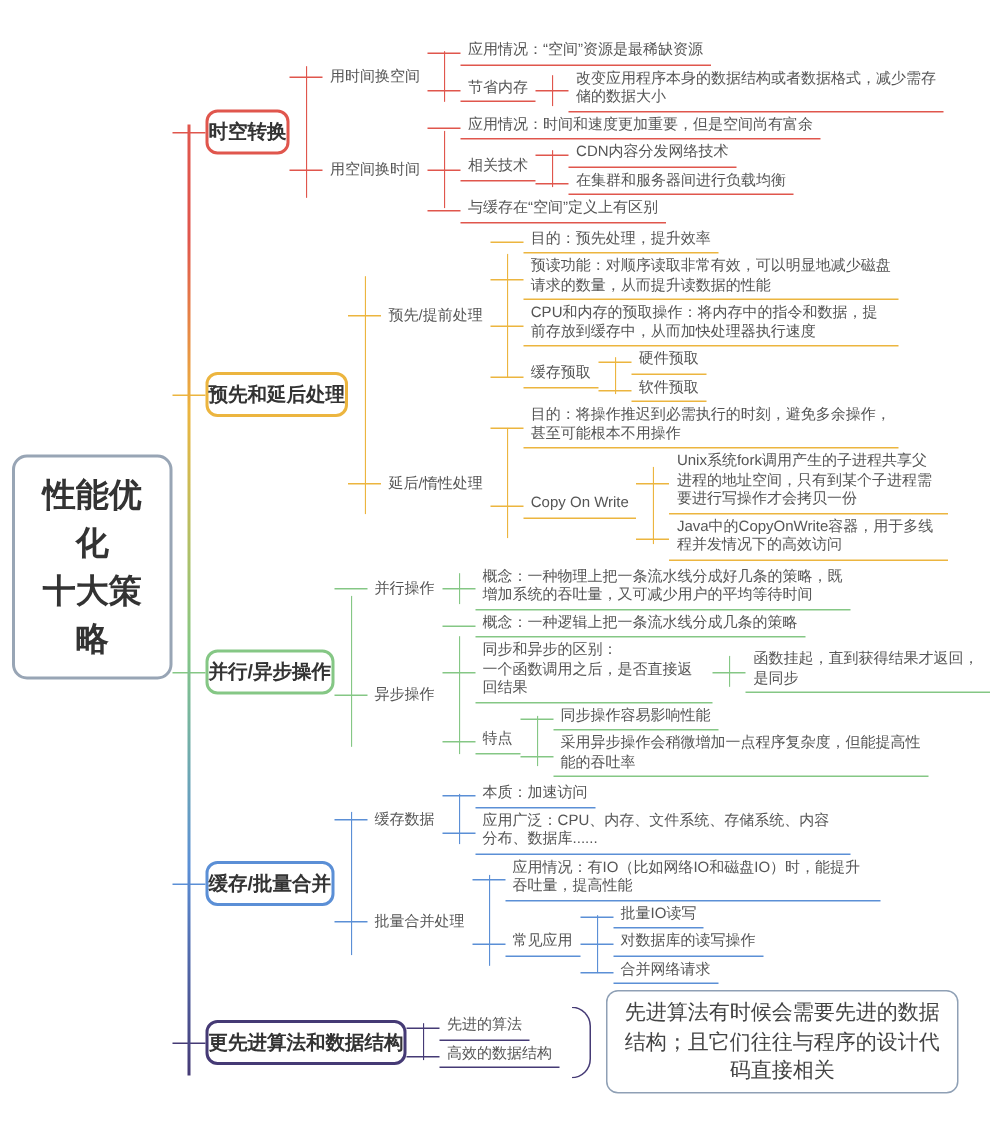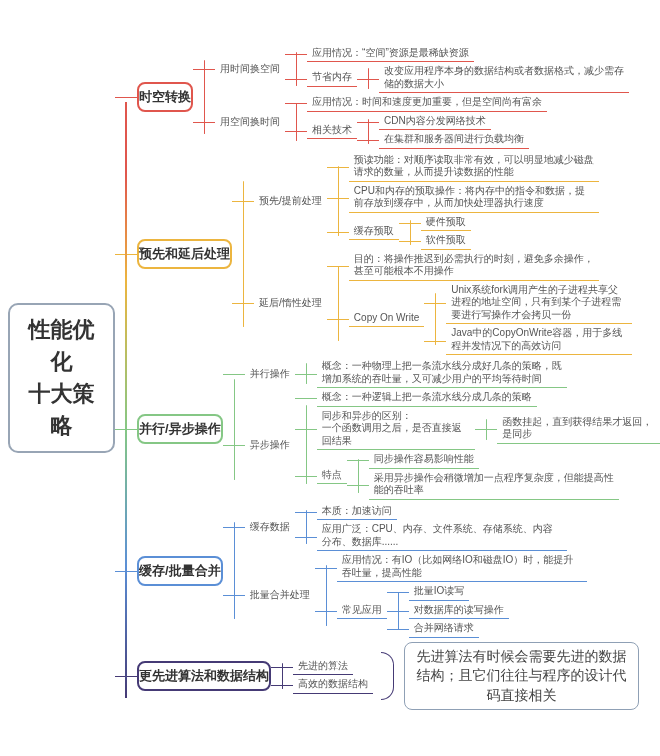--- a/index.html
+++ b/index.html
@@ -71,31 +71,37 @@
                 <div class="t">相关技术</div>
                 <div class="kids">
                   <div class="row kid">
                     <div class="t">CDN内容分发网络技术</div>
                   </div>
                   <div class="row kid">
                     <div class="t">在集群和服务器间进行负载均衡</div>
                   </div>
                 </div>
               </div>
+              <div class="row kid">
+                <div class="t">与缓存在“空间”定义上有区别</div>
+              </div>
             </div>
           </div>
         </div>
       </div>
 
       <div class="row kid" style="--c:#ecb53f">
         <div class="box1">预先和延后处理</div>
         <div class="kids">
           <div class="row kid">
             <div class="lbl">预先/提前处理</div>
             <div class="kids">
+              <div class="row kid">
+                <div class="t">目的：预先处理，提升效率</div>
+              </div>
               <div class="row kid">
                 <div class="t w">预读功能：对顺序读取非常有效，可以明显地减少磁盘请求的数量，从而提升读数据的性能</div>
               </div>
               <div class="row kid">
                 <div class="t w">CPU和内存的预取操作：将内存中的指令和数据，提前存放到缓存中，从而加快处理器执行速度</div>
               </div>
               <div class="row kid">
                 <div class="t">缓存预取</div>
                 <div class="kids">
                   <div class="row kid">

